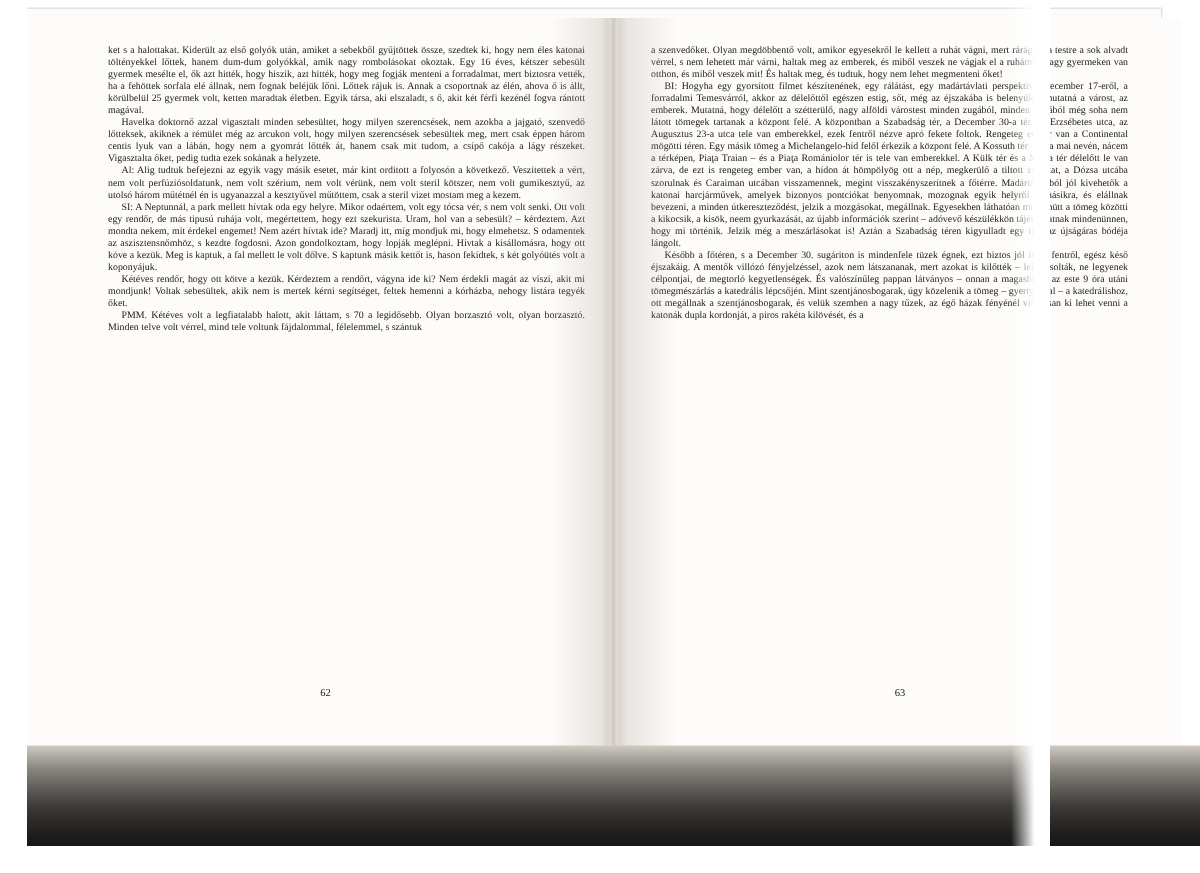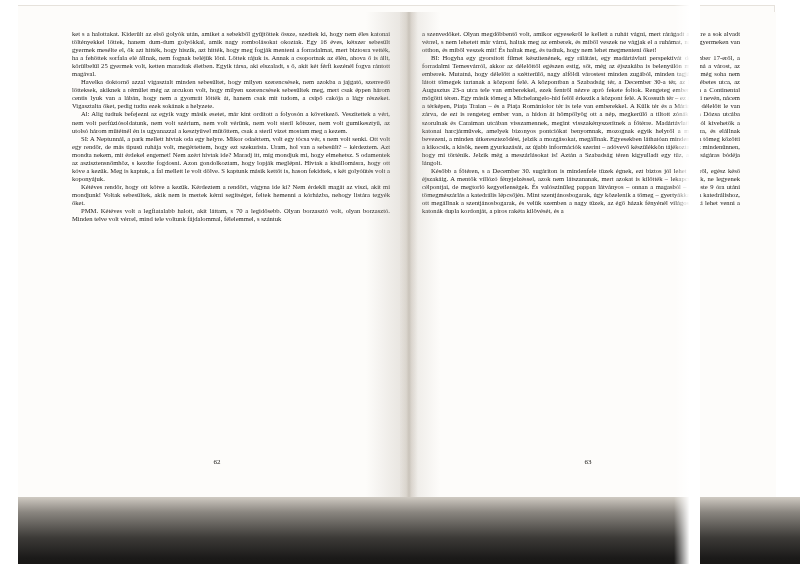--- a/index.html
+++ b/index.html
@@ -84,21 +84,21 @@
     background: linear-gradient(to right, rgba(220,214,205,0.0) 0%, rgba(205,198,188,0.55) 35%, rgba(190,183,172,0.75) 50%, rgba(205,198,188,0.55) 65%, rgba(220,214,205,0.0) 100%);
   }
 
   .page {
     position: absolute;
     top: 6px;
     height: 500px;
     background: #fdfcfa;
   }
   .page-left  { left: 14px;  width: 378px; }
-  .page-right { left: 386px; width: 376px; }
+  .page-right { left: 398px; width: 376px; }
 
   .text-col {
     position: absolute;
     top: 18px;
     width: 318px;
     height: 420px;
     font-size: 6.6px;
     line-height: 8.05px;
     text-align: justify;
     color: #1c1a18;

